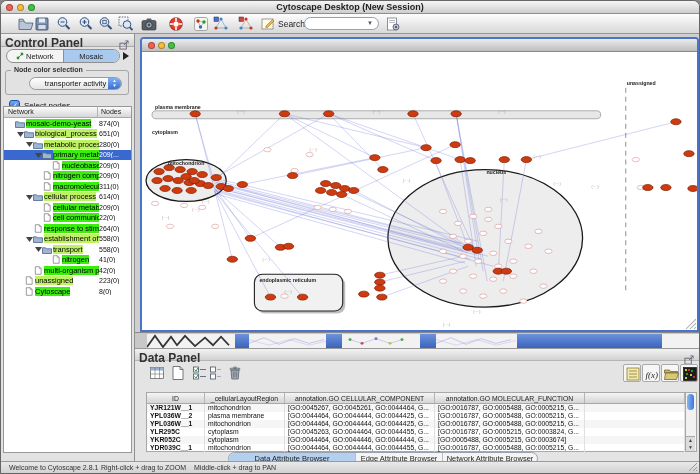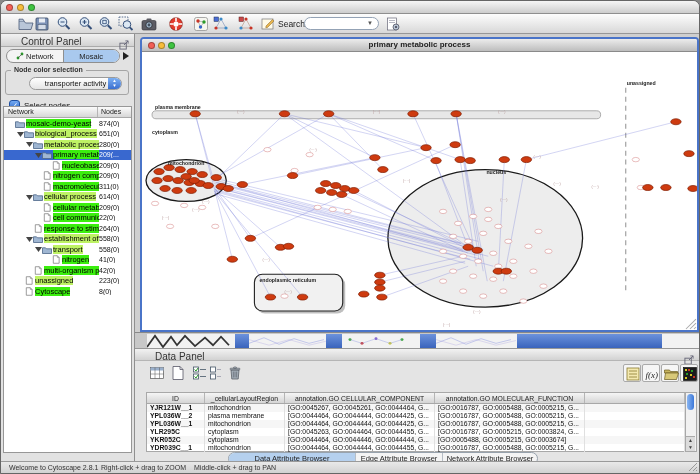--- a/index.html
+++ b/index.html
@@ -21,21 +21,21 @@
   .tbtn svg{width:16px;height:16px;display:block;}
   .search-label{position:absolute;left:277px;top:5px;font-size:8.5px;color:#222;}
   .search-field{position:absolute;left:303px;top:3px;width:75px;height:13px;border:1px solid #93a2b5;
     border-radius:7px;background:#fff;font-size:8px;padding:0 12px 0 6px;}
   .search-arrow{position:absolute;left:366px;top:6px;font-size:6px;color:#555;}
   
   .control-panel{position:absolute;left:0;top:33px;width:134px;bottom:12px;
     background:#e2e2e2;border-right:1px solid #8f8f8f;}
   .cp-header{position:absolute;left:0;top:0;right:0;height:13px;
     background:linear-gradient(#f2f2f2,#d2d2d2);border-bottom:1px solid #aaa;}
-  .panel-title{position:absolute;left:20px;top:2px;font-size:10px;font-weight:normal;color:#333;}
+  .panel-title{position:absolute;left:4px;top:2px;font-size:12px;font-weight:bold;color:#333;}
   .float-icon{position:absolute;right:5px;top:2px;width:10px;height:10px;}
   .cp-tabs{position:absolute;left:5px;top:15px;width:114px;height:14px;display:flex;
     border:1px solid #8f8f8f;border-radius:7px;overflow:hidden;background:#f4f4f4;font-size:7.5px;}
   .cp-tab{flex:1;display:flex;align-items:center;justify-content:center;gap:2px;color:#222;cursor:pointer;}
   .cp-tab.active{background:#a9c9ee;border-left:1px solid #8f8f8f;}
   .cp-tab-arrow{position:absolute;left:122px;top:18px;width:0;height:0;cursor:pointer;
     border-left:6px solid #222;border-top:4px solid transparent;border-bottom:4px solid transparent;}
   .group-box{position:absolute;left:4px;top:36px;right:5px;height:25px;
     border:1px solid #a5a5a5;border-radius:3px;}
   .group-label{position:absolute;top:-5px;left:5px;background:#e2e2e2;padding:0 3px;
@@ -119,20 +119,21 @@
 </style>
 </head>
 <body>
 
 <div class="window">
 
   <div class="titlebar">
     <span class="light l-red" style="left:5px"></span>
     <span class="light l-yel" style="left:16px"></span>
     <span class="light l-grn" style="left:27px"></span>
+    <div class="title-text">Cytoscape Desktop (New Session)</div>
   </div>
 
   <div class="toolbar">
     <span class="search-label">Search:</span>
     <input class="search-field" value="" style="">
     <span class="search-arrow">▼</span>
   <span class="tbtn" style="left: 17px;">
         <svg viewBox="0 0 16 16" width="16" height="16">
           <path d="M1 5 L6 5 L7.5 7 L15 7 L13 13.5 L1 13.5 Z" fill="#b9c6d8" stroke="#4a5a78" stroke-width=".8"></path>
           <path d="M1 5 L1 3.2 L5 3.2 L6 5" fill="#b9c6d8" stroke="#4a5a78" stroke-width=".8"></path>
@@ -505,21 +506,20 @@
     </div>
   </div>
 
   <div class="desktop">
 
     <div class="iframe">
       <div class="if-titlebar">
         <span class="light l-red" style="left:6px;top:3px"></span>
         <span class="light l-yel" style="left:16px;top:3px"></span>
         <span class="light l-grn" style="left:26px;top:3px"></span>
-        <div class="if-title">primary metabolic process</div>
       </div>
       <div class="canvas">
         <svg id="net-svg" viewBox="0 0 553 279" preserveAspectRatio="none">
             <rect x="10" y="59" width="447" height="8" rx="4" fill="#e7e7e7" stroke="#9a9a9a" stroke-width="0.8"></rect>
             <ellipse cx="44" cy="129" rx="40" ry="21" fill="#ededed" stroke="#1a1a1a" stroke-width="1.3"></ellipse>
             <ellipse cx="342" cy="187" rx="97" ry="69" fill="#ededed" stroke="#1a1a1a" stroke-width="1.3"></ellipse>
             <rect x="114.5" y="225.5" width="88" height="37" rx="8" fill="rgba(0,0,0,0.25)"></rect>
             <rect x="112" y="223" width="88" height="37" rx="8" fill="#f1f1f1" stroke="#222" stroke-width="1.1"></rect>
             <line x1="482" y1="36" x2="482" y2="243" stroke="#999" stroke-width="1.1" stroke-dasharray="5 4"></line>
             <line x1="72" y1="132" x2="325" y2="196" stroke="rgba(105,110,215,0.42)" stroke-width="0.7"></line>

